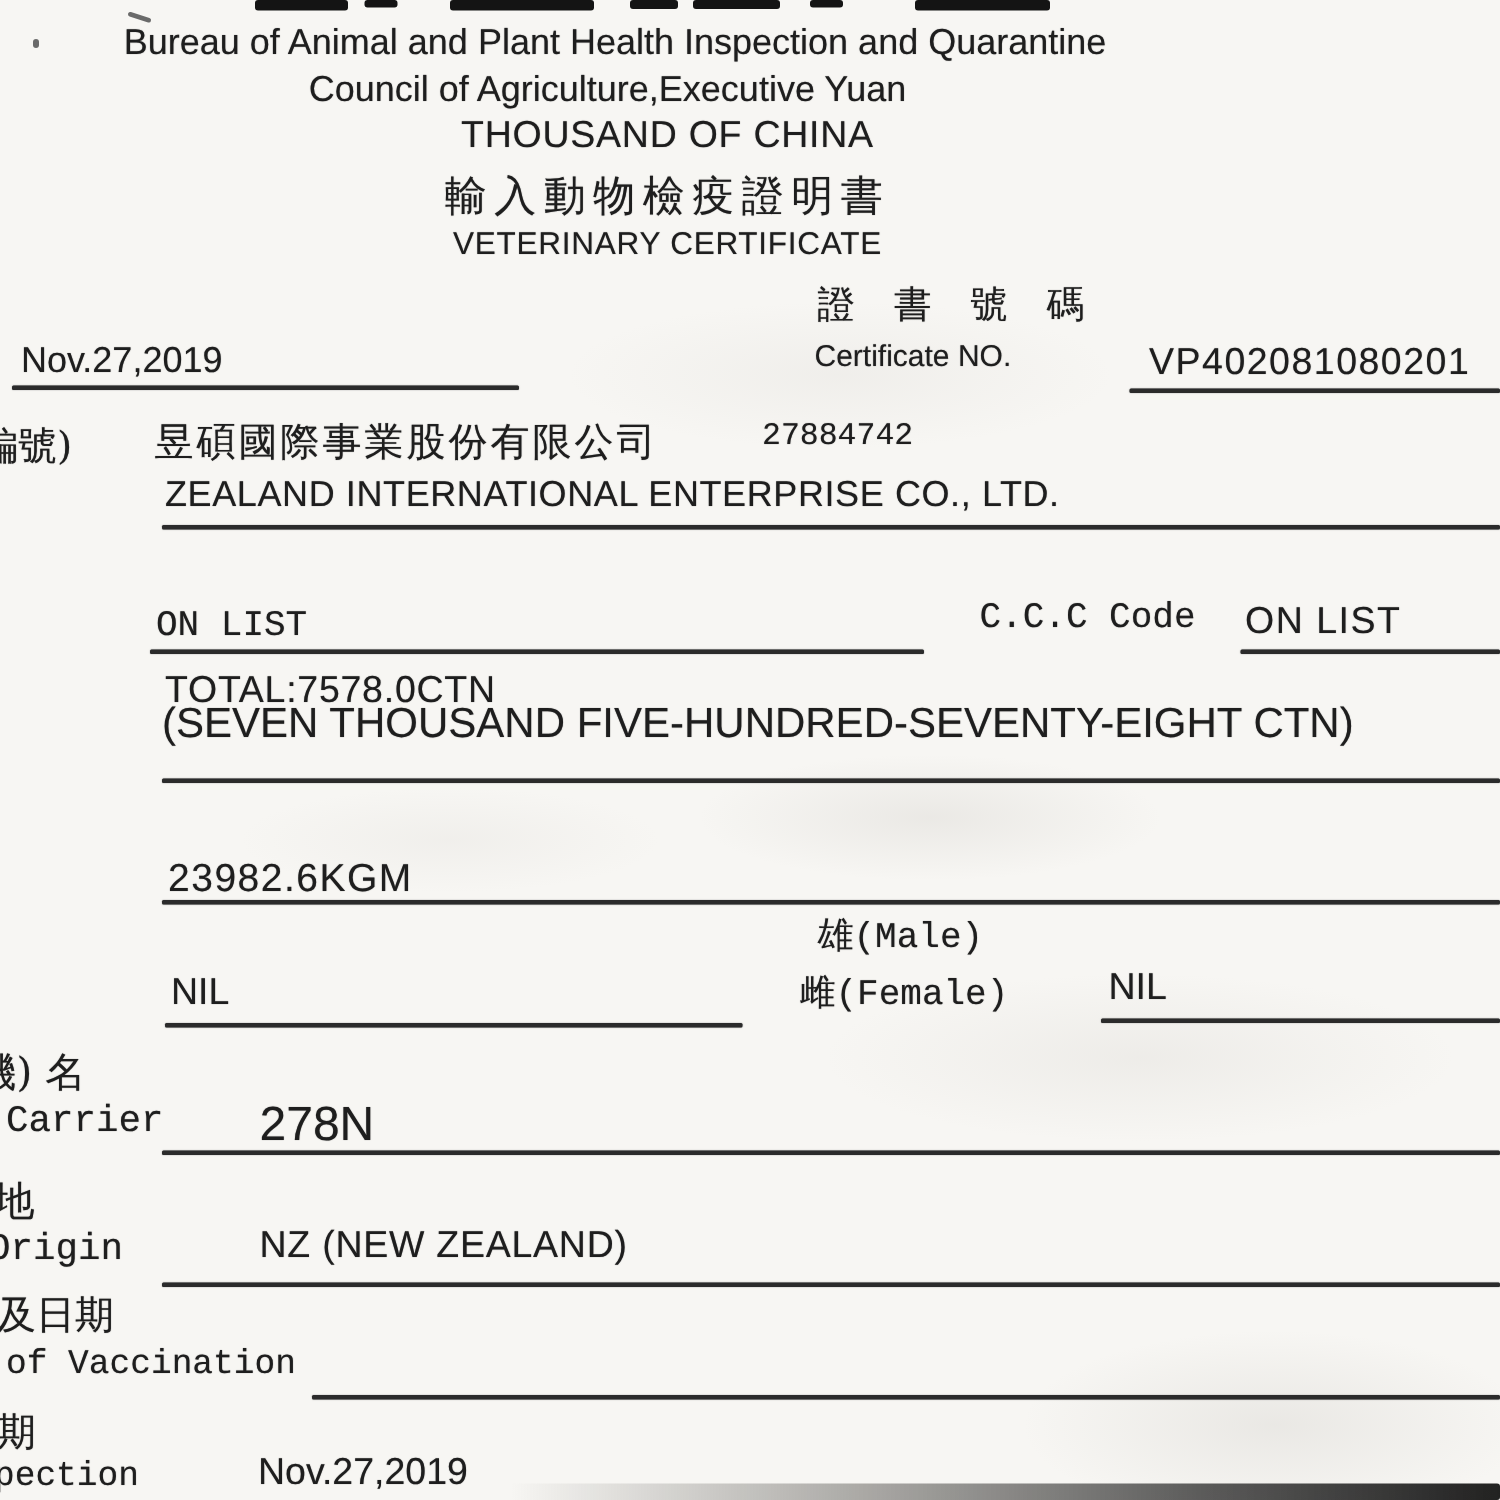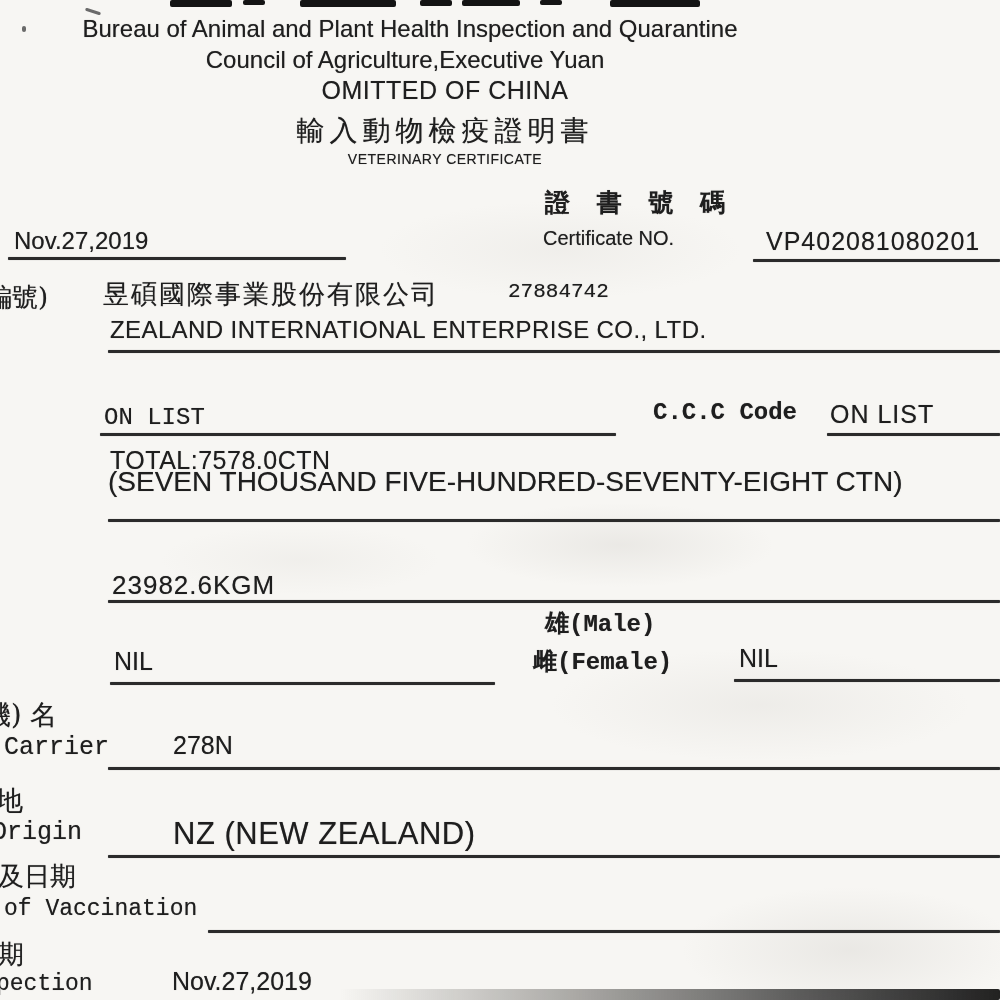--- a/index.html
+++ b/index.html
@@ -21,21 +21,21 @@
       radial-gradient(ellipse 240px 90px at 850px 950px, rgba(180,176,170,.20), transparent 70%),
       radial-gradient(ellipse 200px 50px at 300px 560px, rgba(200,196,190,.14), transparent 70%);
     pointer-events:none;
   }
   .content{position:absolute;inset:0;filter:blur(.3px);border-radius:32px;}
   .t{position:absolute;white-space:nowrap;text-shadow:0 0 .7px rgba(30,30,30,.55);}
   .sans{font-family:"Liberation Sans",sans-serif;}
   .mono{font-family:"Liberation Mono","DejaVu Sans Mono",monospace;}
   .cjk{font-family:"DejaVu Serif","Liberation Serif",serif;}
   .center{text-align:center;}
-  .b{font-weight:bold;}
+  .b{font-weight:normal;}
   .ul{position:absolute;background:#2b2b2b;height:2.5px;border-radius:1px;box-shadow:0 0 .8px rgba(30,30,30,.6);}
   .smudge{position:absolute;background:#141414;border-radius:2px;}
   .mark{position:absolute;background:#6a6a6a;border-radius:2px;}
   .bottom-smear{
     position:absolute;left:340px;top:989px;width:660px;height:11px;
     background:linear-gradient(to right, rgba(90,88,84,0) 0%, rgba(80,78,74,.45) 35%, rgba(40,40,40,.75) 70%, rgba(15,15,15,.92) 100%);
     border-radius:2px;
   }
 </style>
 </head>
@@ -49,23 +49,23 @@
     <div class="smudge" style="left:300px;top:0;width:96px;height:7px"></div>
     <div class="smudge" style="left:420px;top:0;width:32px;height:6px"></div>
     <div class="smudge" style="left:462px;top:0;width:58px;height:6px"></div>
     <div class="smudge" style="left:540px;top:0;width:22px;height:5px"></div>
     <div class="smudge" style="left:610px;top:0;width:90px;height:7px"></div>
     <div class="mark" style="left:22px;top:26px;width:4px;height:6px"></div>
     <div class="mark" style="left:85px;top:10px;width:16px;height:3px;transform:rotate(18deg)"></div>
 
     <div class="t sans center" style="left:55px;top:15px;width:710px;font-size:24px">Bureau of Animal and Plant Health Inspection and Quarantine</div>
     <div class="t sans center" style="left:50px;top:46px;width:710px;font-size:24px">Council of Agriculture,Executive Yuan</div>
-    <div class="t sans center" style="left:90px;top:76px;width:710px;font-size:25px;letter-spacing:.5px">OMITTED OF CHINA</div>
+    <div class="t sans center" style="left:90px;top:76px;width:710px;font-size:25px;letter-spacing:.5px">THOUSAND OF CHINA</div>
     <div class="t cjk center" style="left:90px;top:112px;width:710px;font-size:28px;letter-spacing:5px">輸入動物檢疫證明書</div>
-    <div class="t sans center" style="left:90px;top:151px;width:710px;font-size:14px;letter-spacing:.5px">VETERINARY CERTIFICATE</div>
+    <div class="t sans center" style="left:90px;top:151px;width:710px;font-size:21px;letter-spacing:.5px">VETERINARY CERTIFICATE</div>
 
     <div class="t cjk b" style="left:545px;top:186px;font-size:25px;letter-spacing:9px">證 書 號 碼</div>
     <div class="t sans" style="left:14px;top:227px;font-size:24px">Nov.27,2019</div>
     <div class="ul" style="left:8px;top:257px;width:338px"></div>
     <div class="t sans" style="left:543px;top:227px;font-size:20px">Certificate NO.</div>
     <div class="t sans" style="left:766px;top:227px;font-size:25px;letter-spacing:1px">VP402081080201</div>
     <div class="ul" style="left:753px;top:259px;width:247px"></div>
 
     <div class="t cjk" style="left:-14px;top:280px;font-size:26px">編號)</div>
     <div class="t cjk" style="left:103px;top:277px;font-size:26px;letter-spacing:2px">昱碩國際事業股份有限公司</div>
@@ -88,26 +88,26 @@
 
     <div class="t mono b" style="left:545px;top:607px;font-size:24px">雄(Male)</div>
     <div class="t sans" style="left:114px;top:647px;font-size:25px">NIL</div>
     <div class="ul" style="left:110px;top:682px;width:385px;height:3px"></div>
     <div class="t mono b" style="left:533px;top:645px;font-size:24px">雌(Female)</div>
     <div class="t sans" style="left:739px;top:644px;font-size:25px">NIL</div>
     <div class="ul" style="left:734px;top:679px;width:266px"></div>
 
     <div class="t cjk" style="left:-16px;top:697px;font-size:27px">機) 名</div>
     <div class="t mono" style="left:4px;top:733px;font-size:25px">Carrier</div>
-    <div class="t sans" style="left:173px;top:731px;font-size:25px">278N</div>
+    <div class="t sans" style="left:173px;top:731px;font-size:32px">278N</div>
     <div class="ul" style="left:108px;top:767px;width:892px"></div>
 
     <div class="t cjk" style="left:-4px;top:783px;font-size:27px">地</div>
     <div class="t mono" style="left:-8px;top:818px;font-size:25px">Origin</div>
-    <div class="t sans" style="left:173px;top:816px;font-size:31px;letter-spacing:.5px">NZ (NEW ZEALAND)</div>
+    <div class="t sans" style="left:173px;top:816px;font-size:25px;letter-spacing:.5px">NZ (NEW ZEALAND)</div>
     <div class="ul" style="left:108px;top:855px;width:892px;height:3px"></div>
 
     <div class="t cjk" style="left:-2px;top:859px;font-size:26px">及日期</div>
     <div class="t mono" style="left:4px;top:896px;font-size:23px">of Vaccination</div>
     <div class="ul" style="left:208px;top:930px;width:792px"></div>
 
     <div class="t cjk" style="left:-2px;top:937px;font-size:26px">期</div>
     <div class="t mono" style="left:-4px;top:971px;font-size:23px">pection</div>
     <div class="t sans" style="left:172px;top:967px;font-size:25px">Nov.27,2019</div>
 

